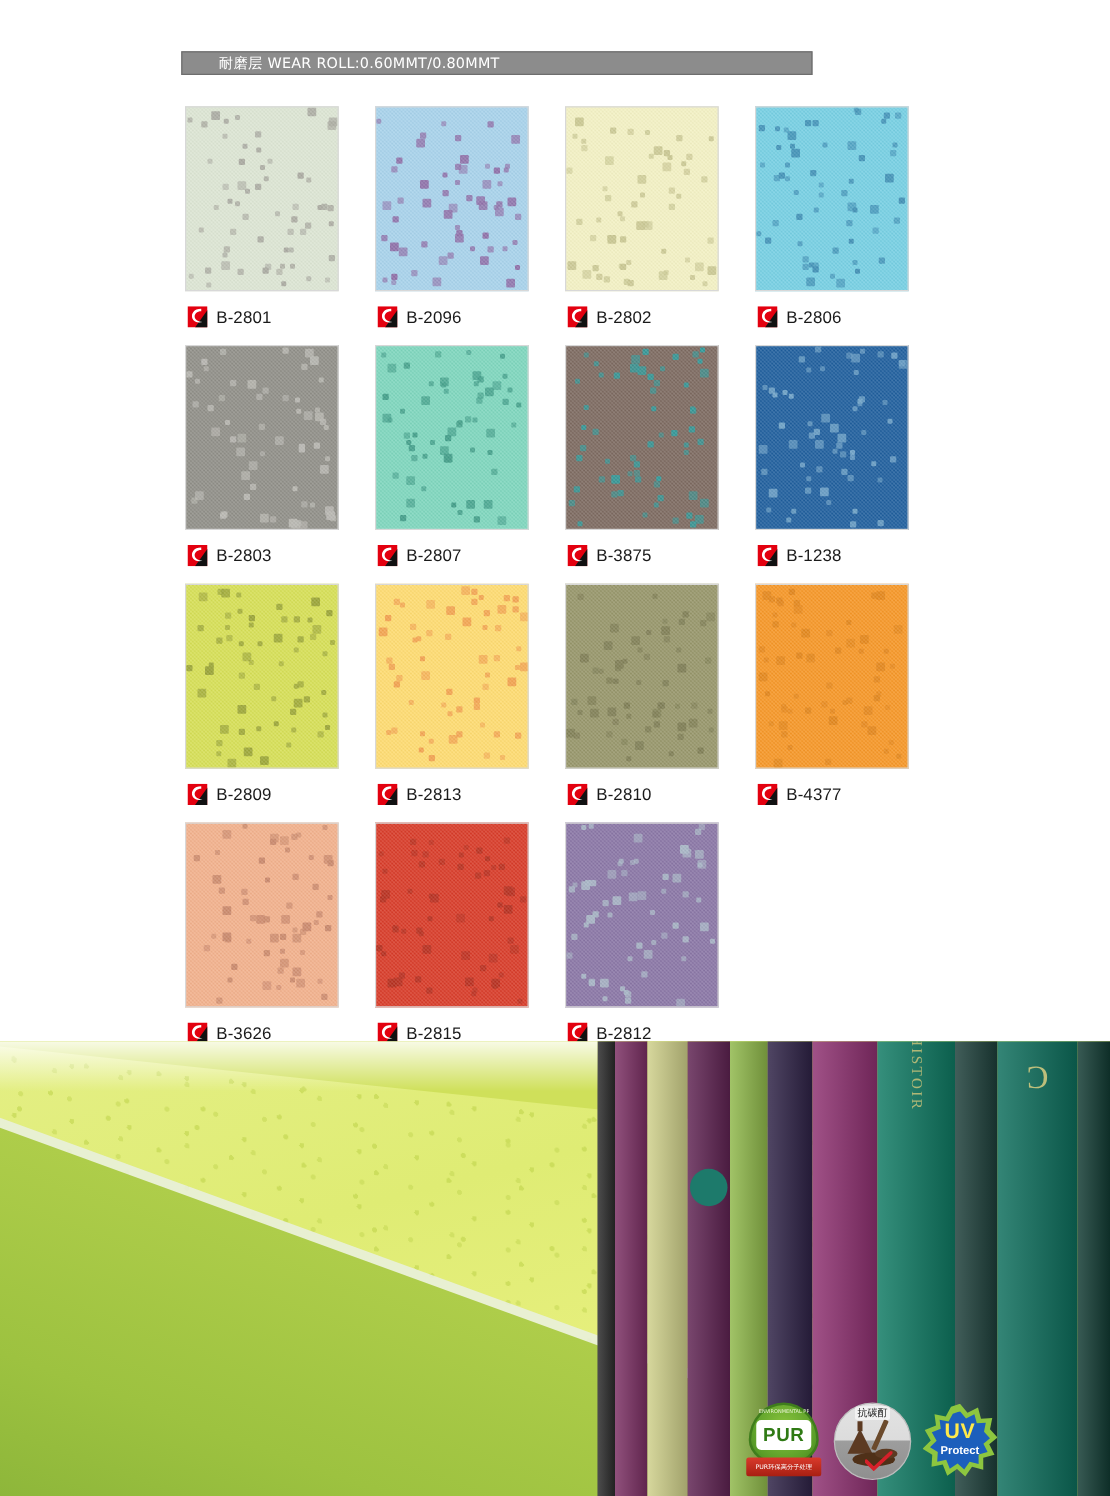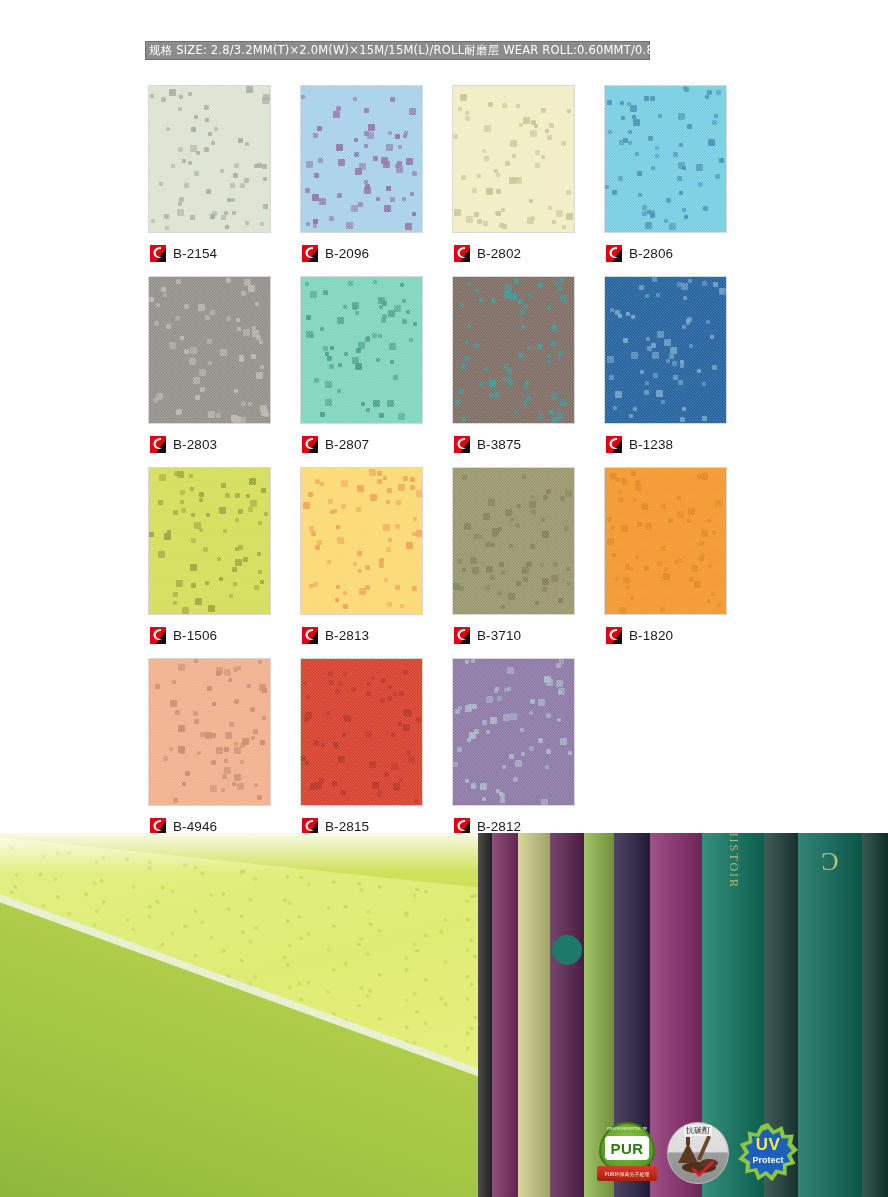--- a/index.html
+++ b/index.html
@@ -379,21 +379,20 @@
     font-weight: bold;
     color: #ffffff;
     font-family: "Liberation Sans", sans-serif;
   }
 </style>
 </head>
 <body>
 
 <div class="spec-bar-wrap">
   <div class="spec-bar">
-    <span class="spec-seg">规格 SIZE: 2.8/3.2MM(T)×2.0M(W)×15M/15M(L)/ROLL</span>
     <span class="spec-gap"></span>
     <span class="spec-seg">耐磨层 WEAR ROLL:0.60MMT/0.80MMT</span>
   </div>
 </div>
 
 <div class="grid" id="swatch-grid">
     <div class="grid-row">
       <div class="cell">
         <div class="swatch" style="background:#dde6d4">
           <div class="dots">
@@ -458,21 +457,21 @@
           </div>
           <div class="grain"></div>
         </div>
         <div class="label-row">
           <span class="brand-icon"><svg viewBox="0 0 16 17" width="16" height="17">
               <rect x="0" y="0" width="16" height="17" fill="#e3000f"></rect>
               <path d="M16 17 L16 3 L6 17 Z" fill="#111111"></path>
               <path d="M11 2 C5 2 2.5 6 4 10 C5 12.4 8.5 13.6 12 12.6 C8.5 12.2 6.2 10.8 5.8 8.8 C5.3 6.2 7.6 4 11 4 Z" fill="#ffffff"></path>
               <path d="M9.5 5.5 C7.5 6.2 7 8 8.3 9.2 C9 9.9 10.2 10.2 11.2 10 C10 9.6 9.2 8.9 9.1 8.1 C9 7.2 9.6 6.3 10.8 5.9 Z" fill="#e3000f"></path>
             </svg></span>
-          <span class="code-text">B-2154</span>
+          <span class="code-text">B-2801</span>
         </div>
       </div>
       <div class="cell">
         <div class="swatch" style="background:#a8d3ec">
           <div class="dots">
             <i style="left:83px;top:119px;width:7px;height:7px;background:#8f6fa8;opacity:0.91"></i>
             <i style="left:94px;top:48px;width:5px;height:5px;background:#8f6fa8;opacity:0.98"></i>
             <i style="left:37px;top:73px;width:7px;height:7px;background:#8f6fa8;opacity:0.86"></i>
             <i style="left:53px;top:66px;width:5px;height:5px;background:#8f6fa8;opacity:0.85"></i>
             <i style="left:111px;top:85px;width:5px;height:5px;background:#8f6fa8;opacity:0.67"></i>
@@ -1054,21 +1053,21 @@
           </div>
           <div class="grain"></div>
         </div>
         <div class="label-row">
           <span class="brand-icon"><svg viewBox="0 0 16 17" width="16" height="17">
               <rect x="0" y="0" width="16" height="17" fill="#e3000f"></rect>
               <path d="M16 17 L16 3 L6 17 Z" fill="#111111"></path>
               <path d="M11 2 C5 2 2.5 6 4 10 C5 12.4 8.5 13.6 12 12.6 C8.5 12.2 6.2 10.8 5.8 8.8 C5.3 6.2 7.6 4 11 4 Z" fill="#ffffff"></path>
               <path d="M9.5 5.5 C7.5 6.2 7 8 8.3 9.2 C9 9.9 10.2 10.2 11.2 10 C10 9.6 9.2 8.9 9.1 8.1 C9 7.2 9.6 6.3 10.8 5.9 Z" fill="#e3000f"></path>
             </svg></span>
-          <span class="code-text">B-1506</span>
+          <span class="code-text">B-2809</span>
         </div>
       </div>
       <div class="cell">
         <div class="swatch" style="background:#ffdc70">
           <div class="dots">
             <i style="left:115px;top:22px;width:7px;height:7px;background:#f3a04e;opacity:0.60"></i>
             <i style="left:99px;top:136px;width:4px;height:4px;background:#f3a04e;opacity:0.58"></i>
             <i style="left:82px;top:8px;width:4px;height:4px;background:#f3a04e;opacity:0.89"></i>
             <i style="left:56px;top:83px;width:5px;height:5px;background:#f3a04e;opacity:0.95"></i>
             <i style="left:14px;top:11px;width:5px;height:5px;background:#f3a04e;opacity:0.69"></i>
@@ -1202,21 +1201,21 @@
           </div>
           <div class="grain"></div>
         </div>
         <div class="label-row">
           <span class="brand-icon"><svg viewBox="0 0 16 17" width="16" height="17">
               <rect x="0" y="0" width="16" height="17" fill="#e3000f"></rect>
               <path d="M16 17 L16 3 L6 17 Z" fill="#111111"></path>
               <path d="M11 2 C5 2 2.5 6 4 10 C5 12.4 8.5 13.6 12 12.6 C8.5 12.2 6.2 10.8 5.8 8.8 C5.3 6.2 7.6 4 11 4 Z" fill="#ffffff"></path>
               <path d="M9.5 5.5 C7.5 6.2 7 8 8.3 9.2 C9 9.9 10.2 10.2 11.2 10 C10 9.6 9.2 8.9 9.1 8.1 C9 7.2 9.6 6.3 10.8 5.9 Z" fill="#e3000f"></path>
             </svg></span>
-          <span class="code-text">B-3710</span>
+          <span class="code-text">B-2810</span>
         </div>
       </div>
       <div class="cell">
         <div class="swatch" style="background:#f79726">
           <div class="dots">
             <i style="left:92px;top:6px;width:5px;height:5px;background:#e2851a;opacity:0.92"></i>
             <i style="left:18px;top:109px;width:7px;height:7px;background:#e2851a;opacity:0.74"></i>
             <i style="left:82px;top:51px;width:4px;height:4px;background:#e2851a;opacity:0.80"></i>
             <i style="left:94px;top:73px;width:5px;height:5px;background:#e2851a;opacity:0.81"></i>
             <i style="left:102px;top:131px;width:4px;height:4px;background:#e2851a;opacity:0.71"></i>
@@ -1276,21 +1275,21 @@
           </div>
           <div class="grain"></div>
         </div>
         <div class="label-row">
           <span class="brand-icon"><svg viewBox="0 0 16 17" width="16" height="17">
               <rect x="0" y="0" width="16" height="17" fill="#e3000f"></rect>
               <path d="M16 17 L16 3 L6 17 Z" fill="#111111"></path>
               <path d="M11 2 C5 2 2.5 6 4 10 C5 12.4 8.5 13.6 12 12.6 C8.5 12.2 6.2 10.8 5.8 8.8 C5.3 6.2 7.6 4 11 4 Z" fill="#ffffff"></path>
               <path d="M9.5 5.5 C7.5 6.2 7 8 8.3 9.2 C9 9.9 10.2 10.2 11.2 10 C10 9.6 9.2 8.9 9.1 8.1 C9 7.2 9.6 6.3 10.8 5.9 Z" fill="#e3000f"></path>
             </svg></span>
-          <span class="code-text">B-1820</span>
+          <span class="code-text">B-4377</span>
         </div>
       </div>
     </div>
     <div class="grid-row">
       <div class="cell">
         <div class="swatch" style="background:#f3b18c">
           <div class="dots">
             <i style="left:56px;top:73px;width:7px;height:7px;background:#c9876a;opacity:0.86"></i>
             <i style="left:84px;top:8px;width:5px;height:5px;background:#c9876a;opacity:0.68"></i>
             <i style="left:24px;top:139px;width:5px;height:5px;background:#c9876a;opacity:0.69"></i>
@@ -1352,21 +1351,21 @@
           </div>
           <div class="grain"></div>
         </div>
         <div class="label-row">
           <span class="brand-icon"><svg viewBox="0 0 16 17" width="16" height="17">
               <rect x="0" y="0" width="16" height="17" fill="#e3000f"></rect>
               <path d="M16 17 L16 3 L6 17 Z" fill="#111111"></path>
               <path d="M11 2 C5 2 2.5 6 4 10 C5 12.4 8.5 13.6 12 12.6 C8.5 12.2 6.2 10.8 5.8 8.8 C5.3 6.2 7.6 4 11 4 Z" fill="#ffffff"></path>
               <path d="M9.5 5.5 C7.5 6.2 7 8 8.3 9.2 C9 9.9 10.2 10.2 11.2 10 C10 9.6 9.2 8.9 9.1 8.1 C9 7.2 9.6 6.3 10.8 5.9 Z" fill="#e3000f"></path>
             </svg></span>
-          <span class="code-text">B-4946</span>
+          <span class="code-text">B-3626</span>
         </div>
       </div>
       <div class="cell">
         <div class="swatch" style="background:#d93b28">
           <div class="dots">
             <i style="left:104px;top:51px;width:7px;height:7px;background:#b52e1e;opacity:0.80"></i>
             <i style="left:115px;top:58px;width:5px;height:5px;background:#b52e1e;opacity:0.75"></i>
             <i style="left:107px;top:97px;width:7px;height:7px;background:#b52e1e;opacity:0.58"></i>
             <i style="left:27px;top:12px;width:5px;height:5px;background:#b52e1e;opacity:0.71"></i>
             <i style="left:5px;top:36px;width:4px;height:4px;background:#b52e1e;opacity:0.74"></i>

